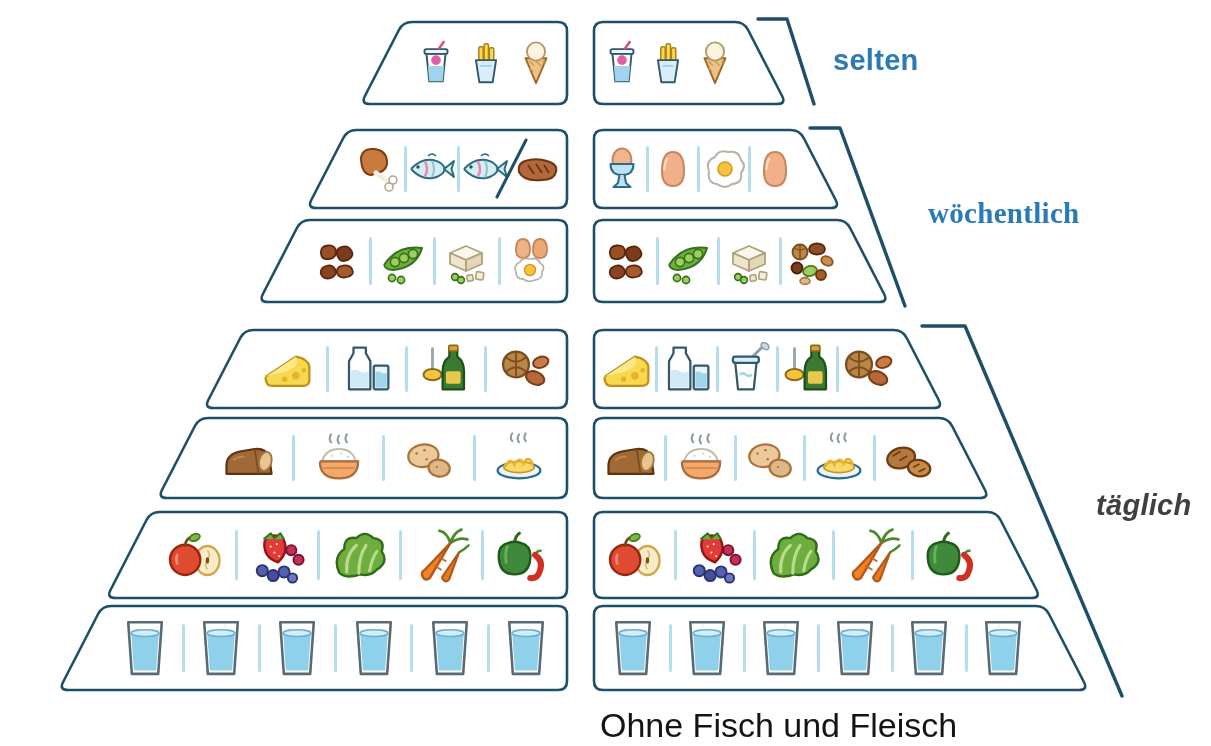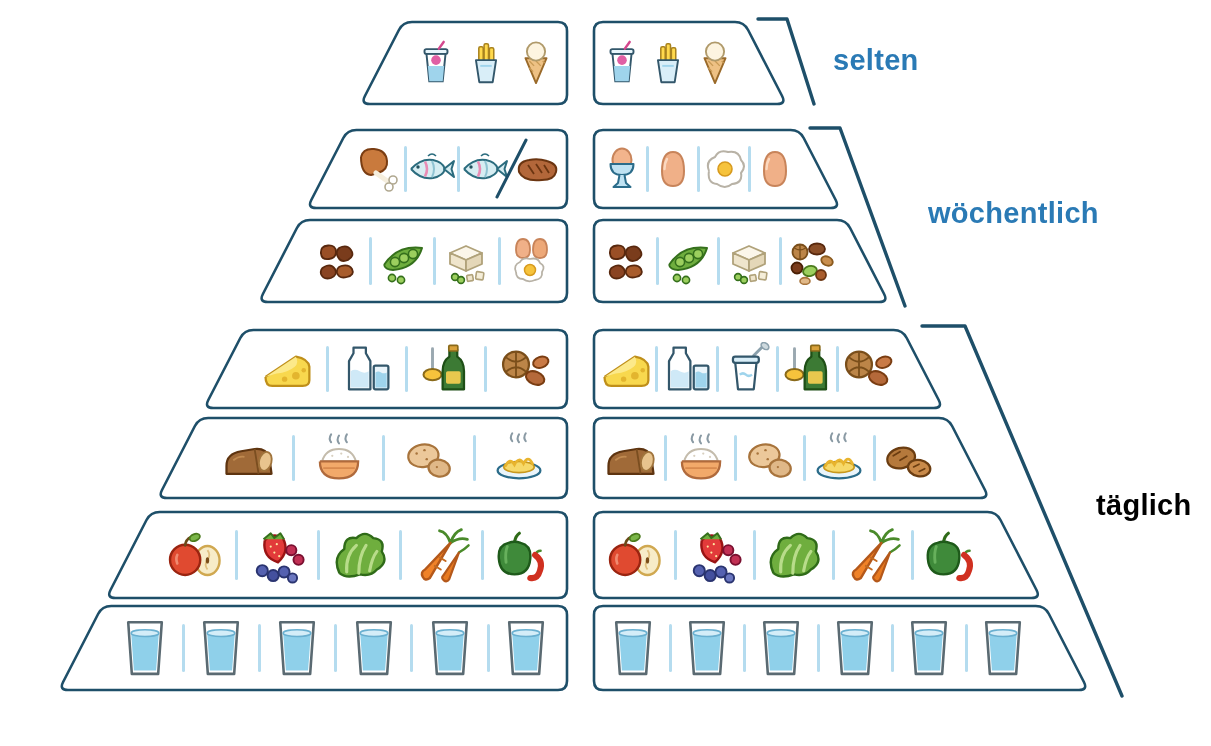--- a/index.html
+++ b/index.html
@@ -511,15 +511,16 @@
           <use href="#sym-water-glass" xlink:href="#sym-water-glass"></use>
         </svg>
       </div>
     </div>
   <svg id="bracket-svg" xmlns="http://www.w3.org/2000/svg">
       <polyline points="758,11 787,11 814,96" fill="none" stroke="#1e4f69" stroke-width="3.4" stroke-linecap="round" stroke-linejoin="round"></polyline>
       <polyline points="810,120 840,120 905,298" fill="none" stroke="#1e4f69" stroke-width="3.4" stroke-linecap="round" stroke-linejoin="round"></polyline>
       <polyline points="922,318 965,318 1122,688" fill="none" stroke="#1e4f69" stroke-width="3.4" stroke-linecap="round" stroke-linejoin="round"></polyline>
     </svg>
   <div id="label-selten" class="freq-label" style="color: rgb(42, 122, 181);">selten</div>
-  <div id="label-woechentlich" class="freq-label" style="color: rgb(42, 122, 181);">wöchentlich</div>
-  <div id="label-taeglich" class="freq-label" style="color: #000000;">täglich</div>
+  <div id="label-woechentlich" class="freq-label" style="color: rgb(42, 122, 181); font-family: Liberation Serif, serif;">wöchentlich</div>
+  <div id="label-taeglich" class="freq-label" style="color: #404040; font-style: italic;">täglich</div>
+  <div id="caption-right" class="caption">Ohne Fisch und Fleisch</div>
 </div>
 
 </body></html>

